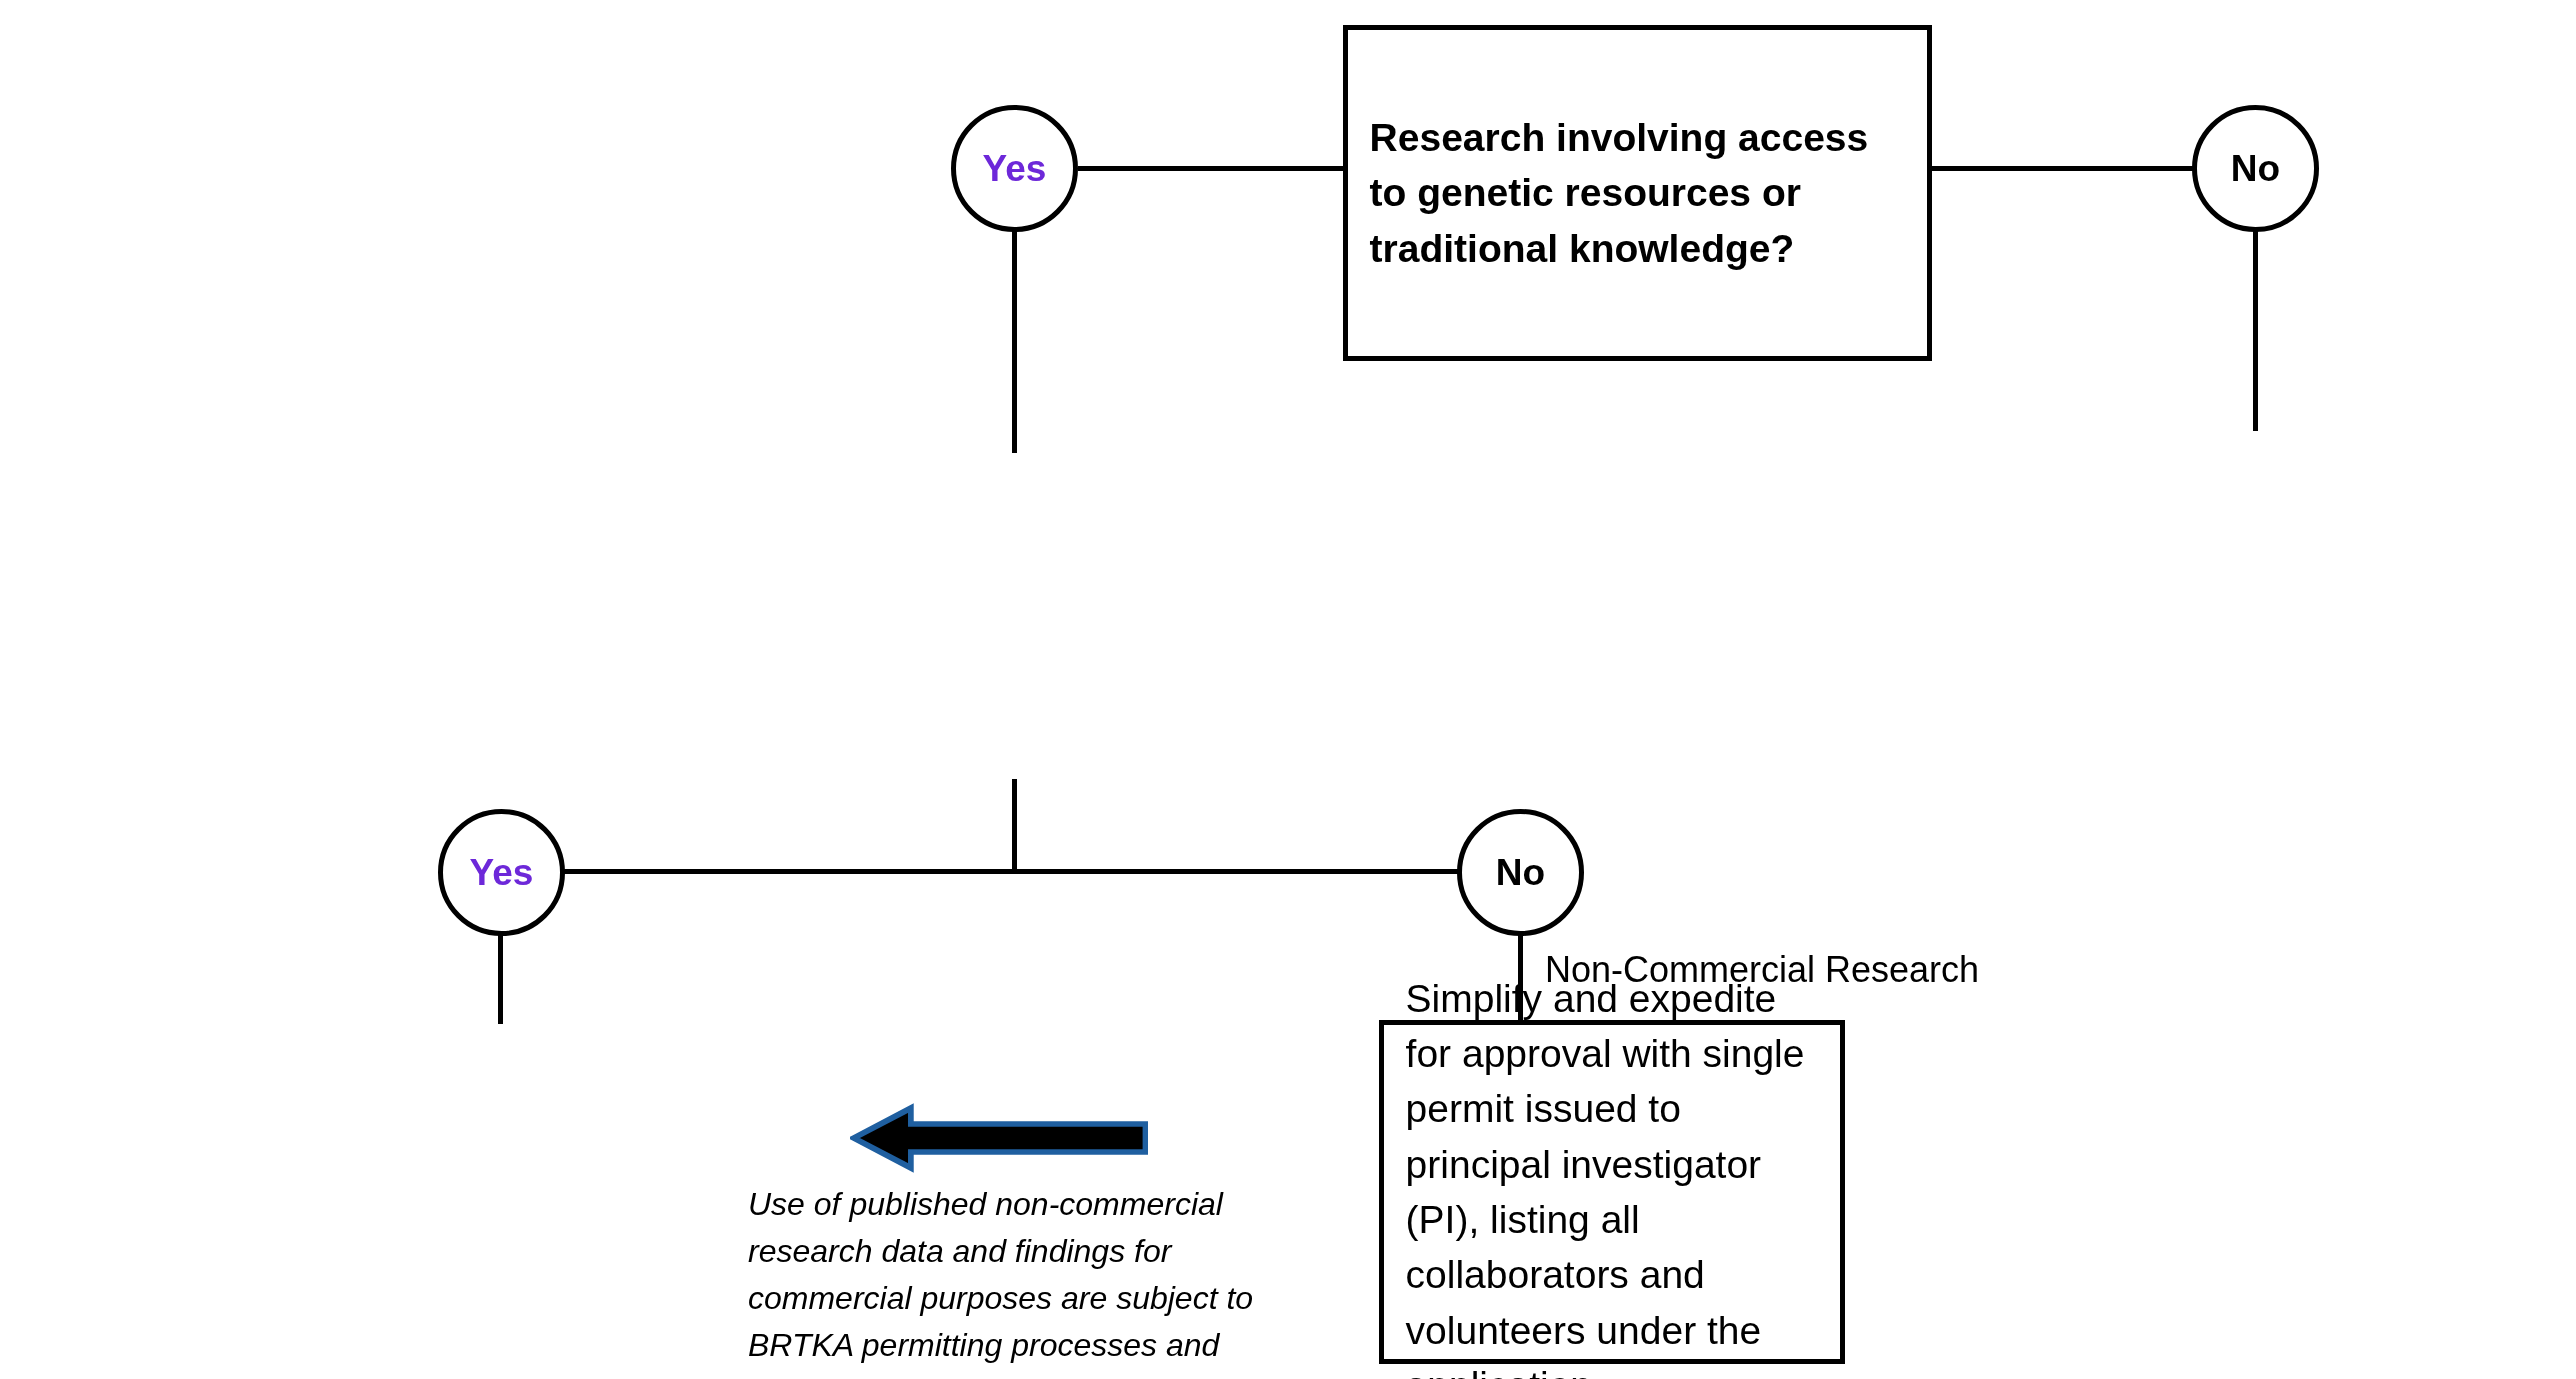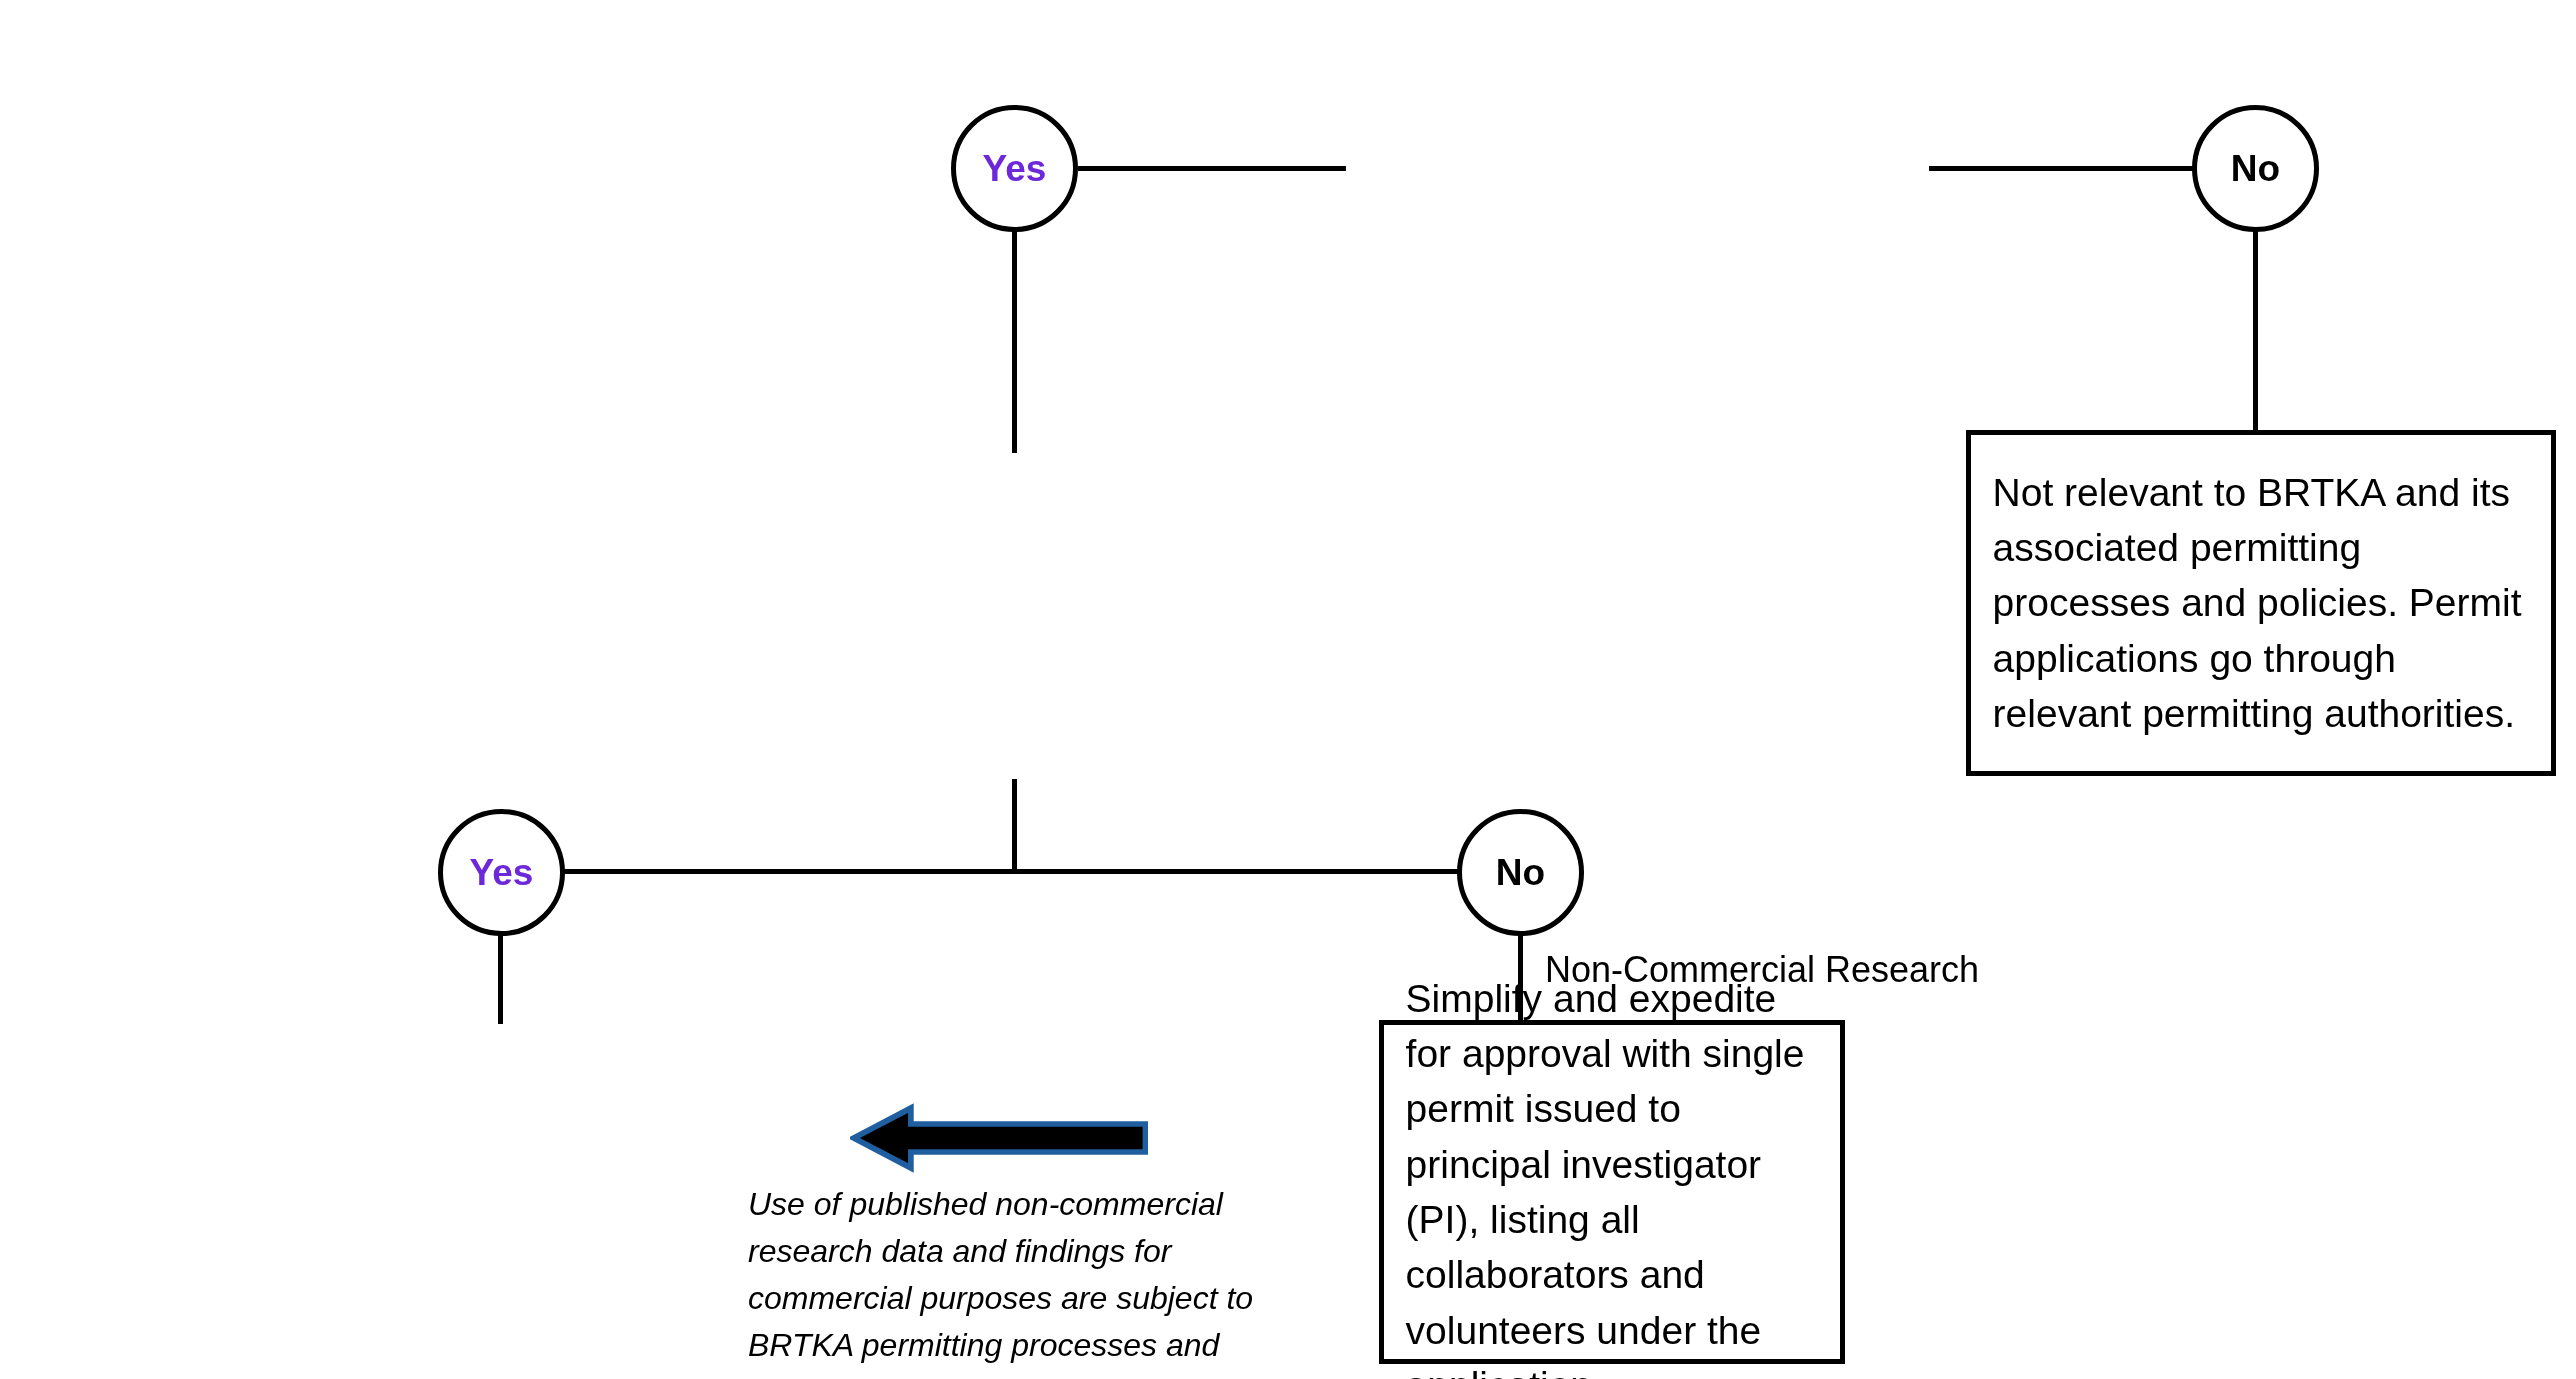--- a/index.html
+++ b/index.html
@@ -198,24 +198,24 @@
 
   <div class="conn h" id="conn-yes-to-question"></div>
   <div class="conn v" id="conn-yes-down"></div>
   <div class="conn h" id="conn-question-to-no"></div>
   <div class="conn v" id="conn-no-down"></div>
   <div class="conn v" id="conn-commercial-down"></div>
   <div class="conn h" id="conn-bottom-bar"></div>
   <div class="conn v" id="conn-yes-bottom-down"></div>
   <div class="conn v" id="conn-no-bottom-down"></div>
 
-
-  <div class="box black" id="not-relevant-box">
-    <div class="box-text">Not relevant to BRTKA and its associated permitting processes and policies. Permit applications go through relevant permitting authorities.</div>
+  <div class="box black" id="research-question-box">
+    <div class="box-text">Research involving access to genetic resources or traditional knowledge?</div>
   </div>
+
 
 
 
   <div class="box black" id="noncommercial-outcome-box">
     <div class="box-text">Simplify and expedite for approval with single permit issued to principal investigator (PI), listing all collaborators and volunteers under the application.</div>
   </div>
 
   <div class="node-circle yes" id="yes-circle-top">Yes</div>
   <div class="node-circle no" id="no-circle-top">No</div>
   <div class="node-circle yes" id="yes-circle-bottom">Yes</div>

